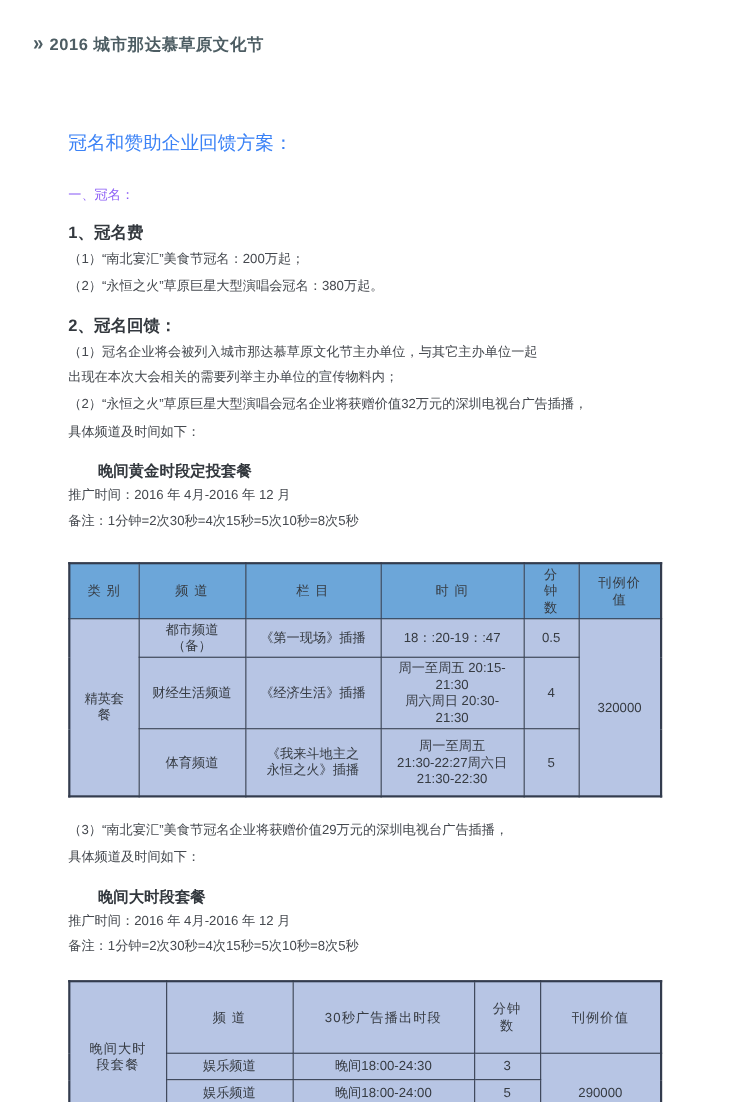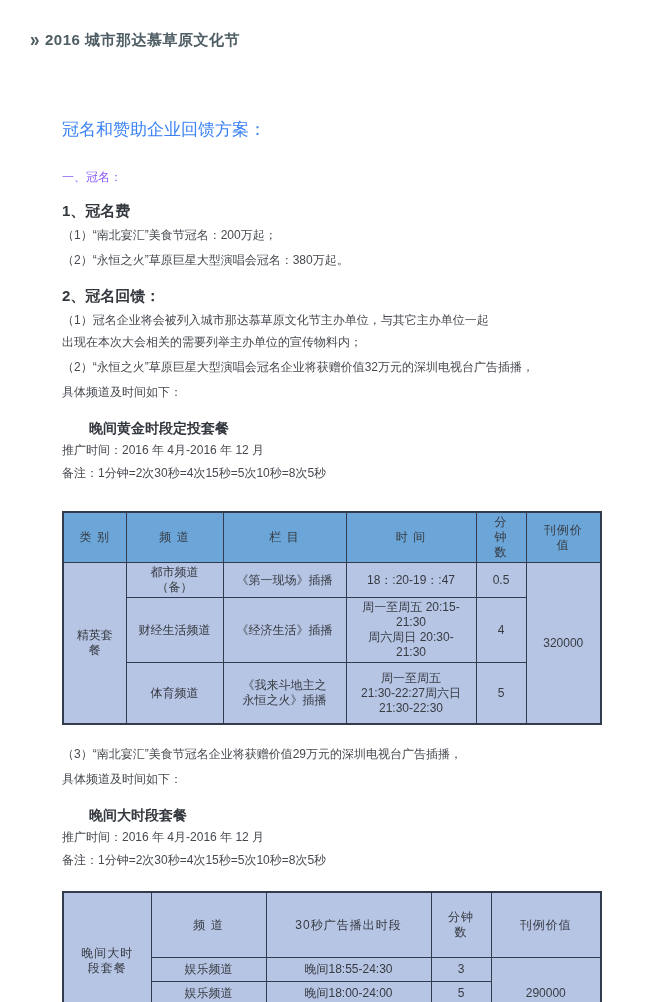--- a/index.html
+++ b/index.html
@@ -209,21 +209,21 @@
     <tbody>
         <tr class="hrow">
       <td rowspan="4" class="catcell">晚间大时段套餐</td>
       <td>频 道</td>
       <td>30秒广告播出时段</td>
       <td>分钟数</td>
       <td>刊例价值</td>
     </tr>
     <tr class="drow">
       <td>娱乐频道</td>
-      <td>晚间18:55-24:30</td>
+      <td>晚间18:00-24:30</td>
       <td>3</td>
       <td rowspan="3">290000</td>
     </tr>
     <tr class="drow">
       <td>娱乐频道</td>
       <td>晚间18:00-24:00</td>
       <td>5</td>
     </tr>
     <tr class="drow">
       <td>少儿频道</td>

